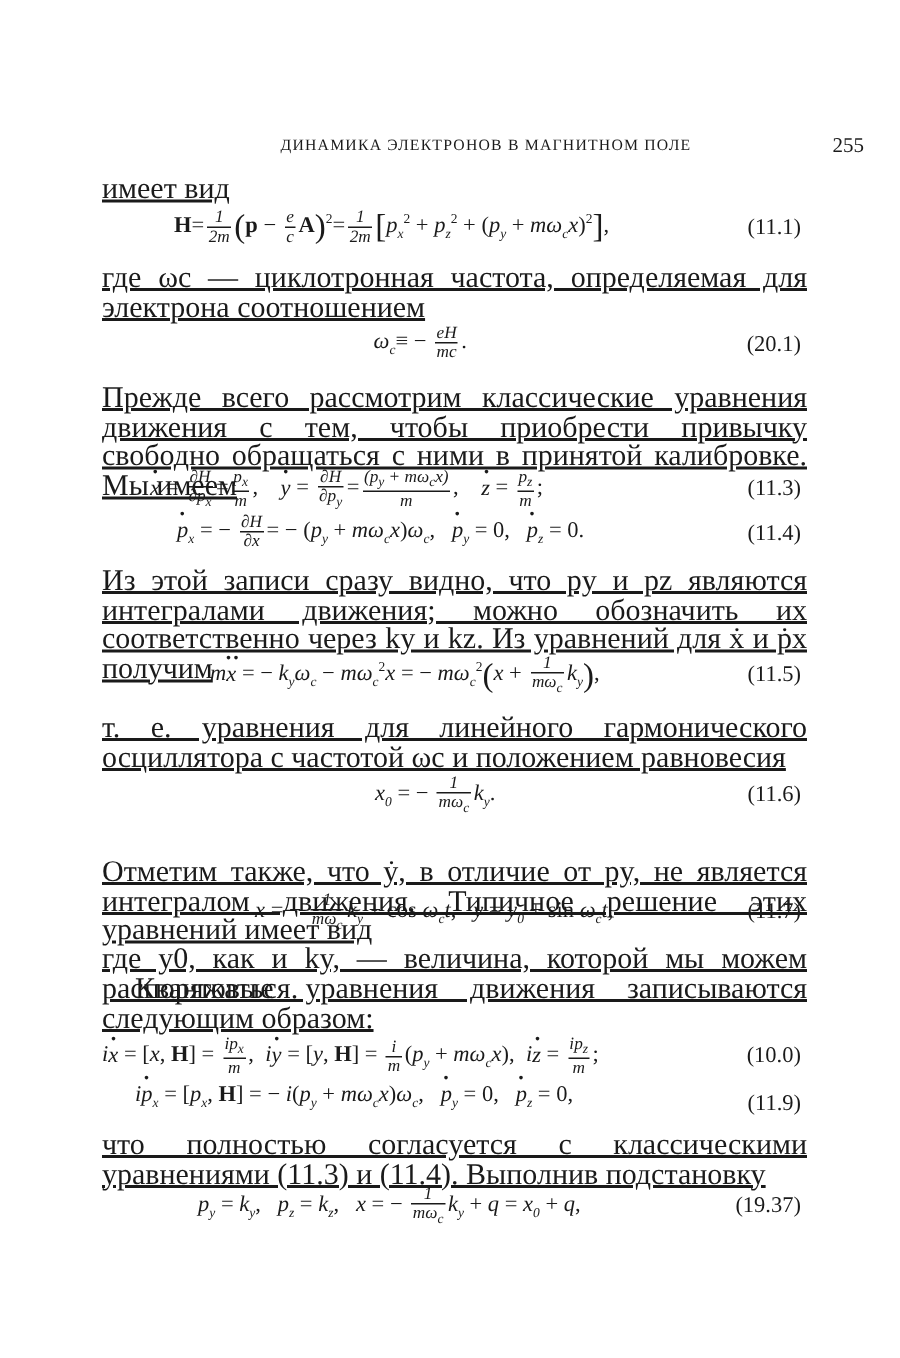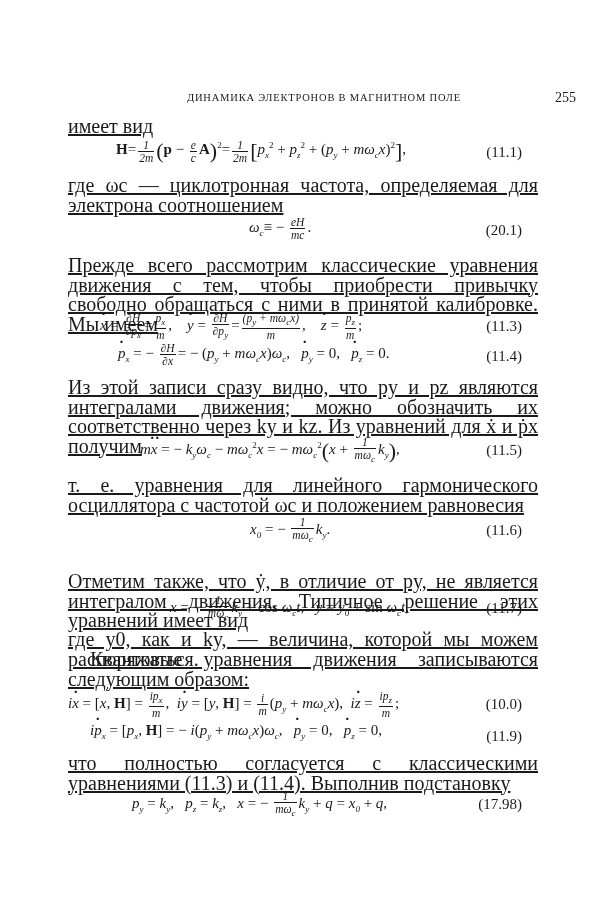--- a/index.html
+++ b/index.html
@@ -5,21 +5,21 @@
   html, body { margin:0; padding:0; background:#ffffff; }
   body { width:600px; height:905px; position:relative; overflow:hidden;
          font-family:"Liberation Serif","DejaVu Serif",serif; color:#1a1a1a; }
   .abs { position:absolute; }
   .header { left:160px; top:92px; font-size:10.5px; letter-spacing:0.8px; font-family:"Liberation Serif",serif;margin-left:27px; }
   .pnum { left:515px; top:90px; font-size:14px;margin-left:40px; }
   .para { left:68px; width:470px; font-size:20px; line-height:19.5px; text-align:justify; text-align-last:left;text-decoration:underline; }
   .para.indent { text-indent:22px; }
   .eq { left:68px; width:470px; height:32px; font-size:15px; }
   .eq .body { position:absolute; top:0; white-space:nowrap; font-style:italic; }
-  .eq .num { position:absolute; right:16px; top:6px; font-style:normal;text-align:right; }
+  .eq .num { position:absolute; right:4px; top:6px; font-style:normal;text-align:right; }
   .up { font-style:normal; font-weight:bold; }
   .n { font-style:normal; }
   .frac { display:inline-block; vertical-align:middle; text-align:center; font-size:11.5px; line-height:12px; margin:0 2px; }
   .frac > span { display:block; padding:0 1px; }
   .frac > span:first-child { border-bottom:1px solid #1a1a1a; }
   sub, sup { font-size:9px; }
   .dot { position:relative; }
   .dot::before { content:"·"; position:absolute; top:-11px; left:1px; font-style:normal; font-weight:bold; }
   .ddot::before { content:"··"; left:-1px; }
   .big { font-size:22px; font-style:normal; vertical-align:middle; }
@@ -105,14 +105,14 @@
   </span>
   <span class="num">(11.9)</span>
 </div>
 
 <div class="abs para" style="top:754px">что полностью согласуется с классическими уравнениями (11.3) и (11.4). Выполнив подстановку</div>
 
 <div class="abs eq" style="top:790px">
   <span class="body" style="left:64px">
     p<sub>y</sub><span class="n"> = </span>k<sub>y</sub><span class="n">,&nbsp;&nbsp;&nbsp;</span>p<sub>z</sub><span class="n"> = </span>k<sub>z</sub><span class="n">,&nbsp;&nbsp;&nbsp;</span>x<span class="n"> = − </span><span class="frac"><span>1</span><span>mω<sub>c</sub></span></span>k<sub>y</sub><span class="n"> + </span>q<span class="n"> = </span>x<sub>0</sub><span class="n"> + </span>q<span class="n">,</span>
   </span>
-  <span class="num">(17.98)</span>
+  <span class="num">(19.37)</span>
 </div>
 
 </body></html>

